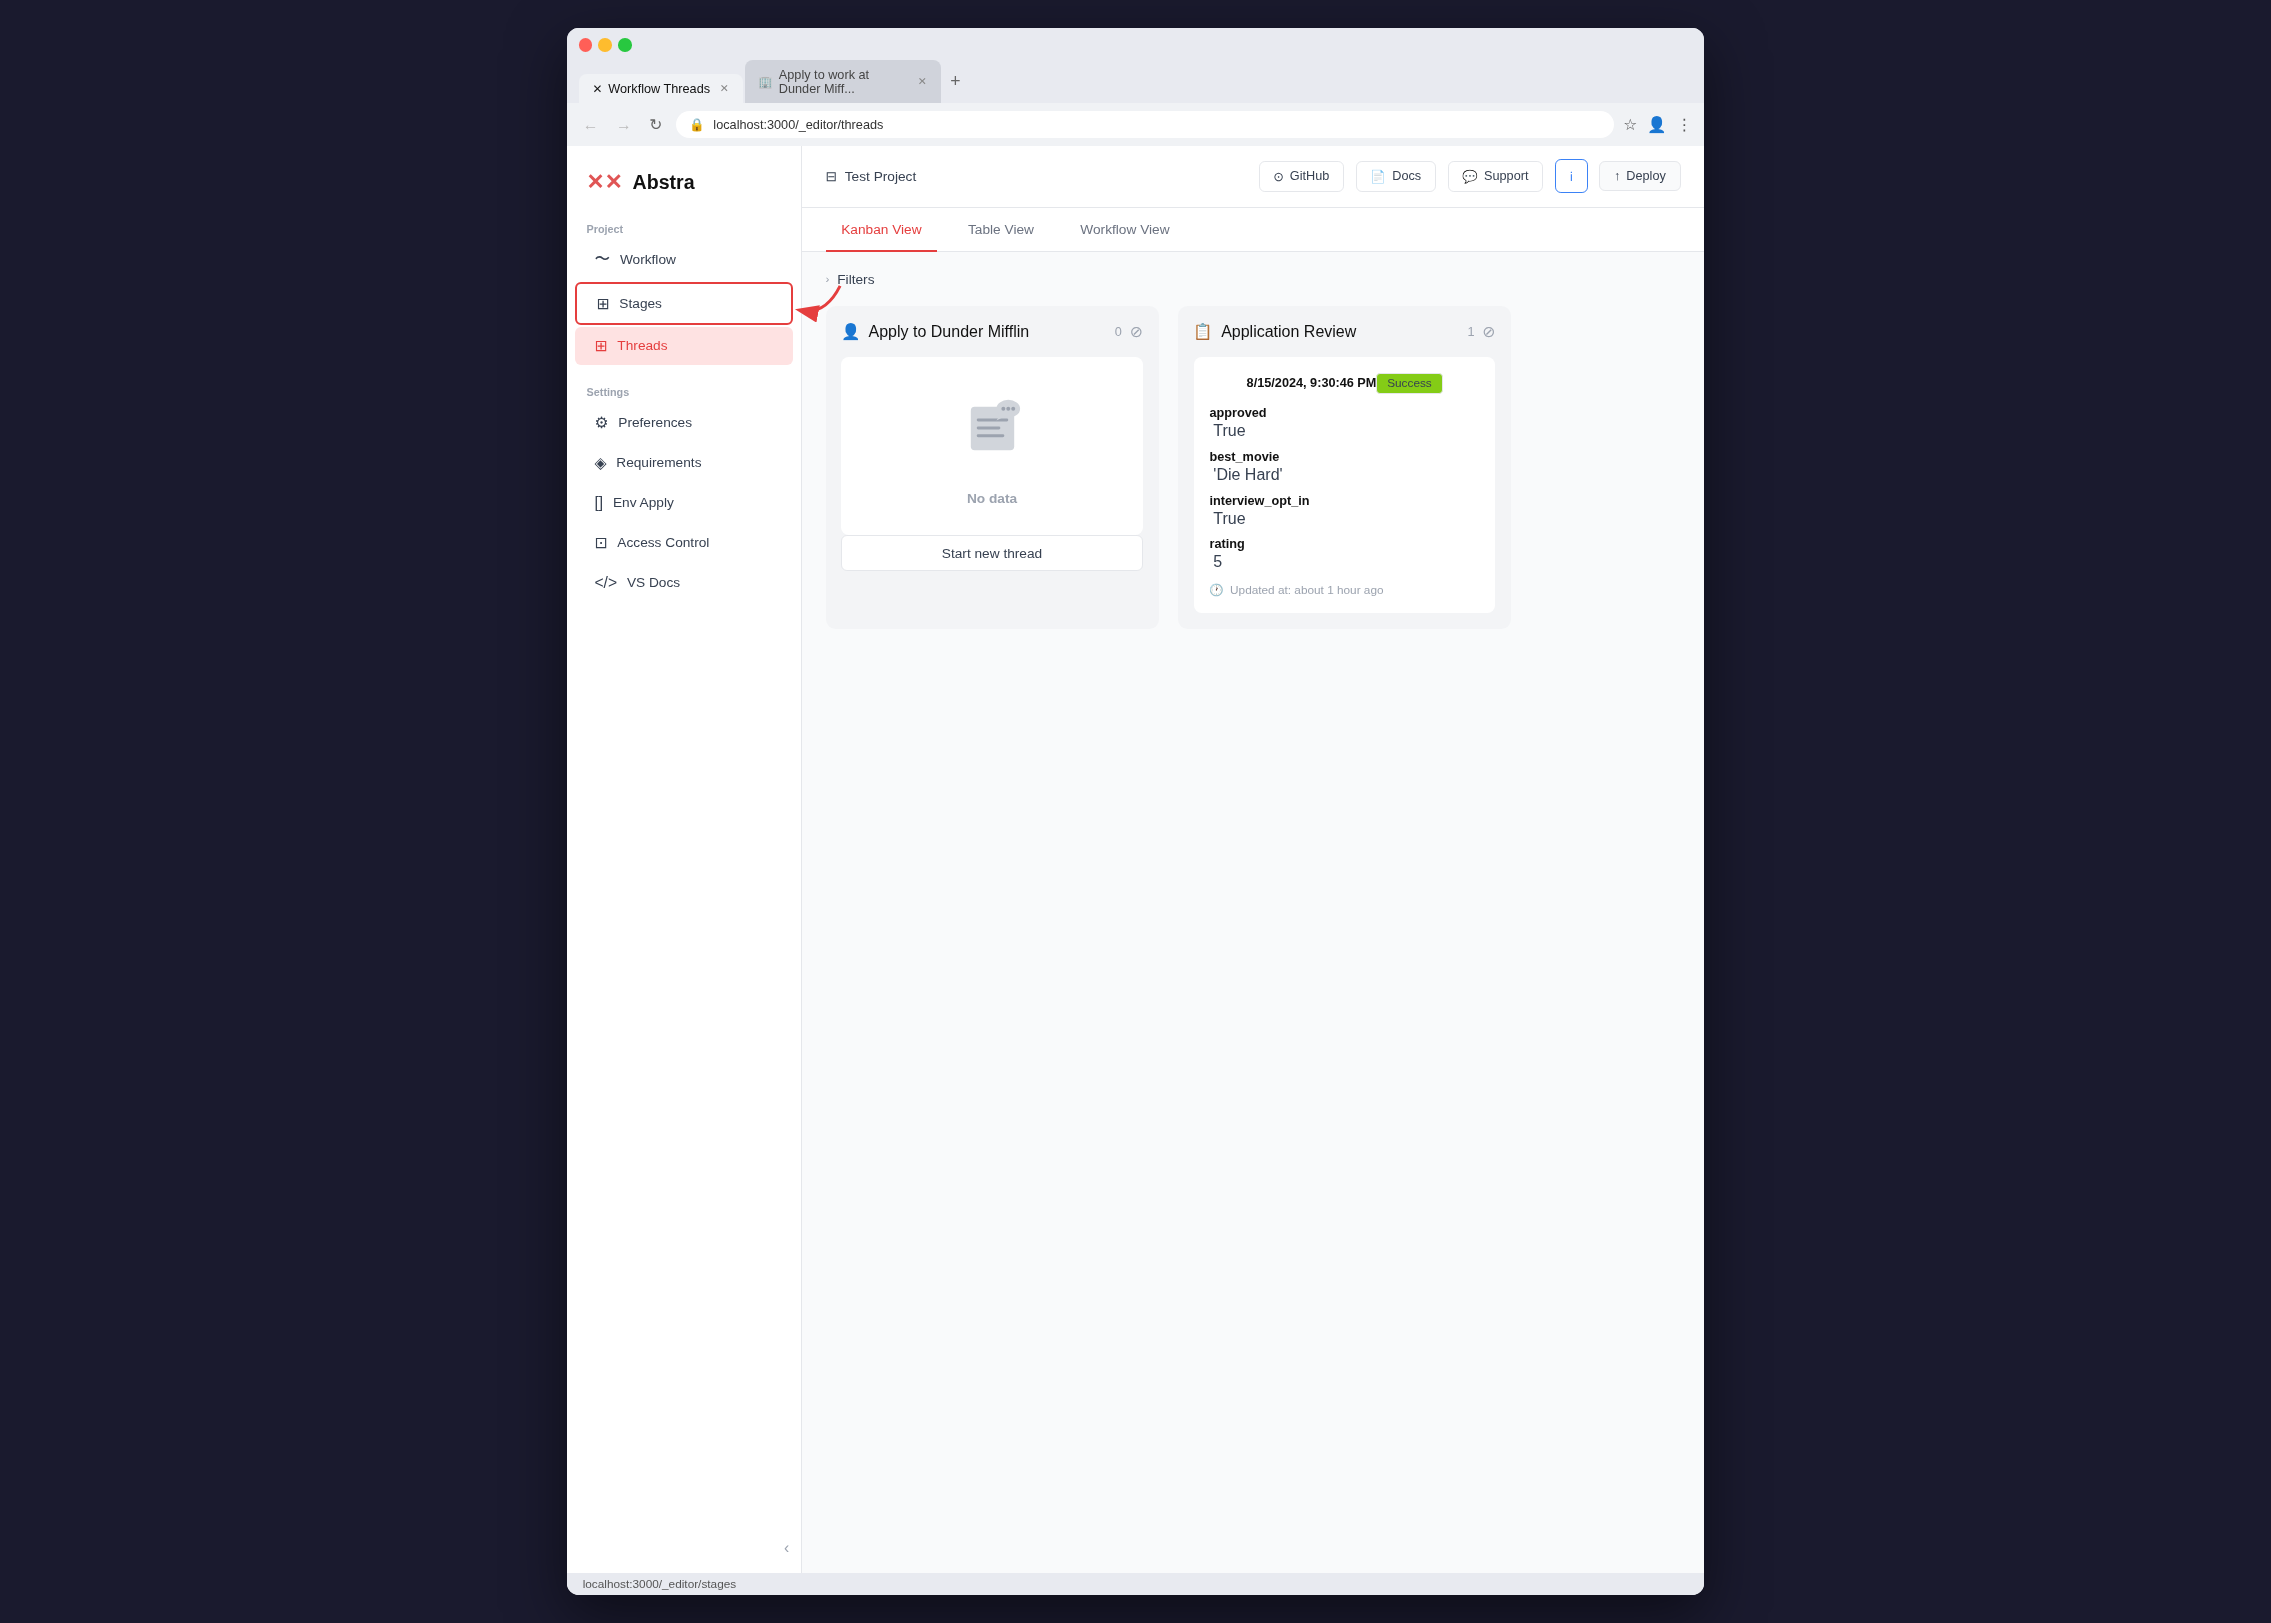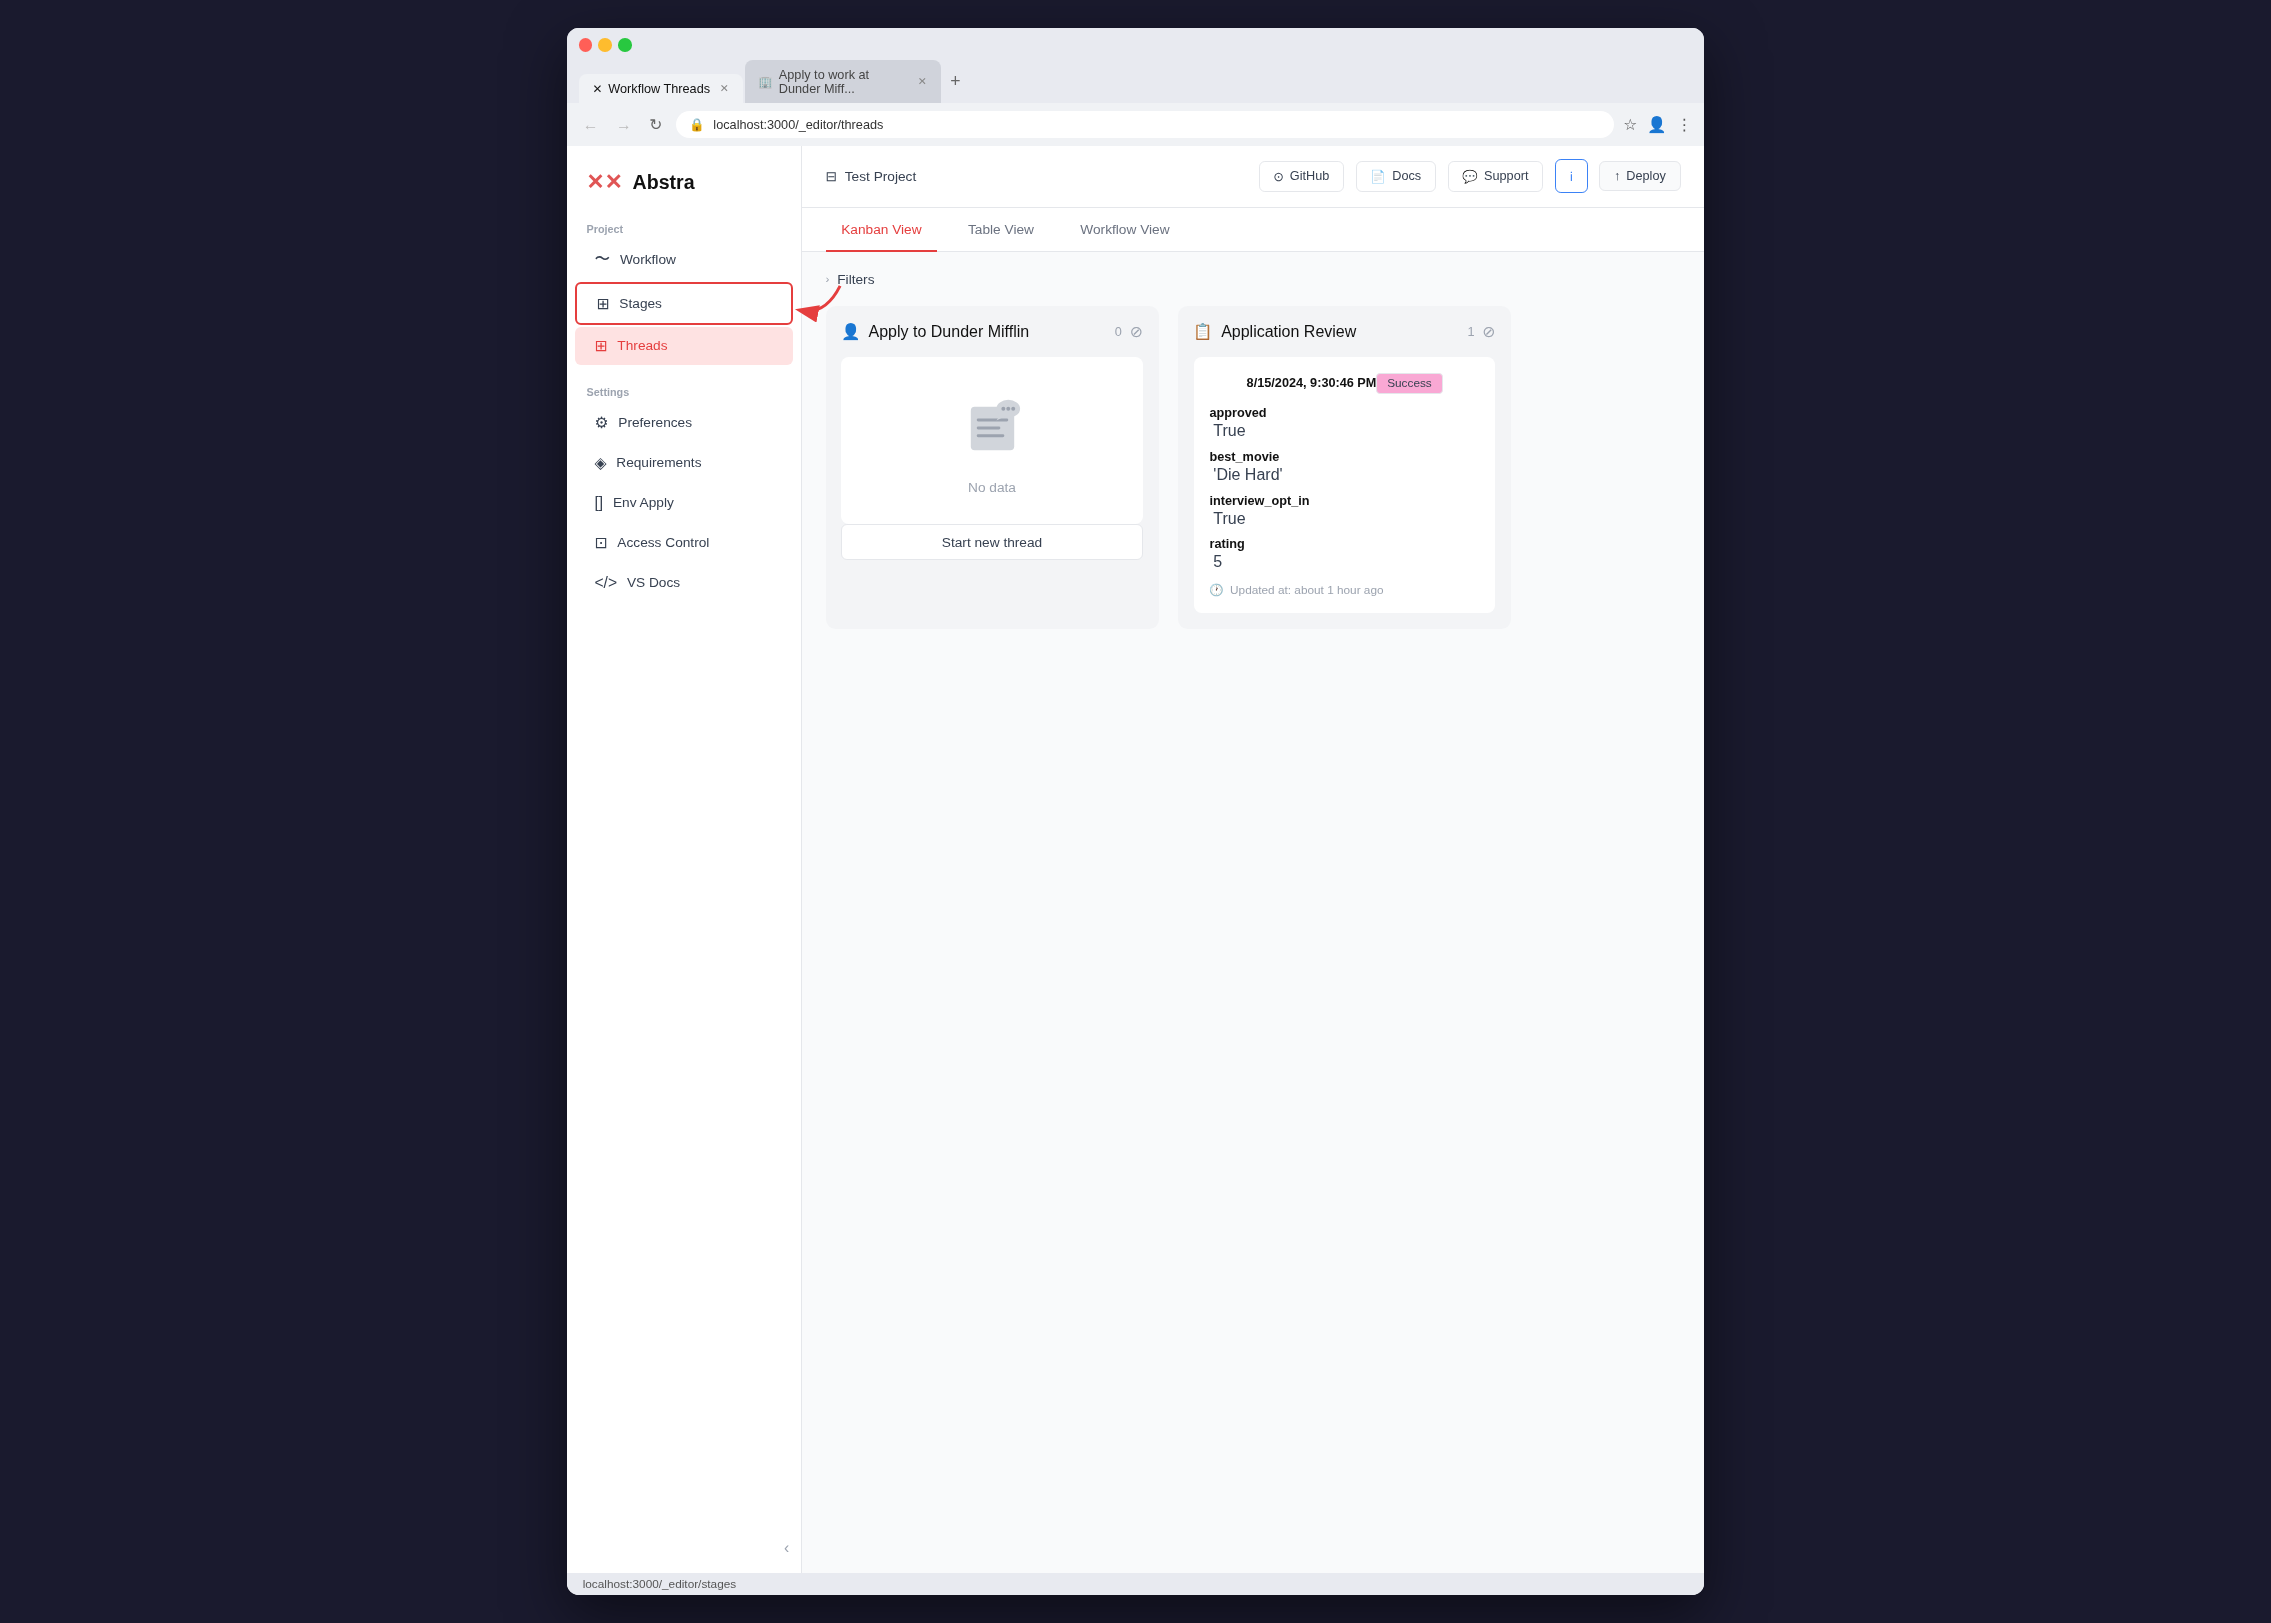--- a/index.html
+++ b/index.html
@@ -239,21 +239,22 @@
     }
     .column-actions { font-size: 15.7px; color: #9ca3af; cursor: pointer; }
 
     .no-data-card {
       background: #fff;
       border-radius: 7.8px;
       padding: 29px 19.6px;
       display: flex;
       flex-direction: column;
       align-items: center;
-      gap: 16px;
+      gap: 27px;
+      font-weight: bold;
     }
     .no-data-illustration {
       width: 78px; height: 78px;
       display: flex; align-items: center; justify-content: center;
     }
     .no-data-text { font-size: 13.7px; color: #9ca3af; }
     .start-thread-btn {
       width: 100%;
       padding: 9.8px;
       background: #fff;
@@ -269,21 +270,21 @@
       background: #fff;
       border-radius: 7.8px;
       padding: 15.7px;
     }
     .thread-card-header {
       display: flex; align-items: center; justify-content: center;
       margin-bottom: 11.8px;
     }
     .thread-date { font-size: 12.7px; font-weight: 600; color: #111; }
     .success-badge {
-      background: #f9a8d4;
+      background: #84cc16;
       border: 1px solid #e5e7eb;
       border-radius: 3.9px;
       padding: 2.9px 9.8px;
       font-size: 11.8px;
       color: #374151;
     }
     .thread-field { margin-bottom: 9.8px; }
     .field-label { font-size: 12.7px; font-weight: 600; color: #111; margin-bottom: 2px; }
     .field-value { font-size: 16px; color: #374151; padding-left: 3.9px; }
     .updated-at {

